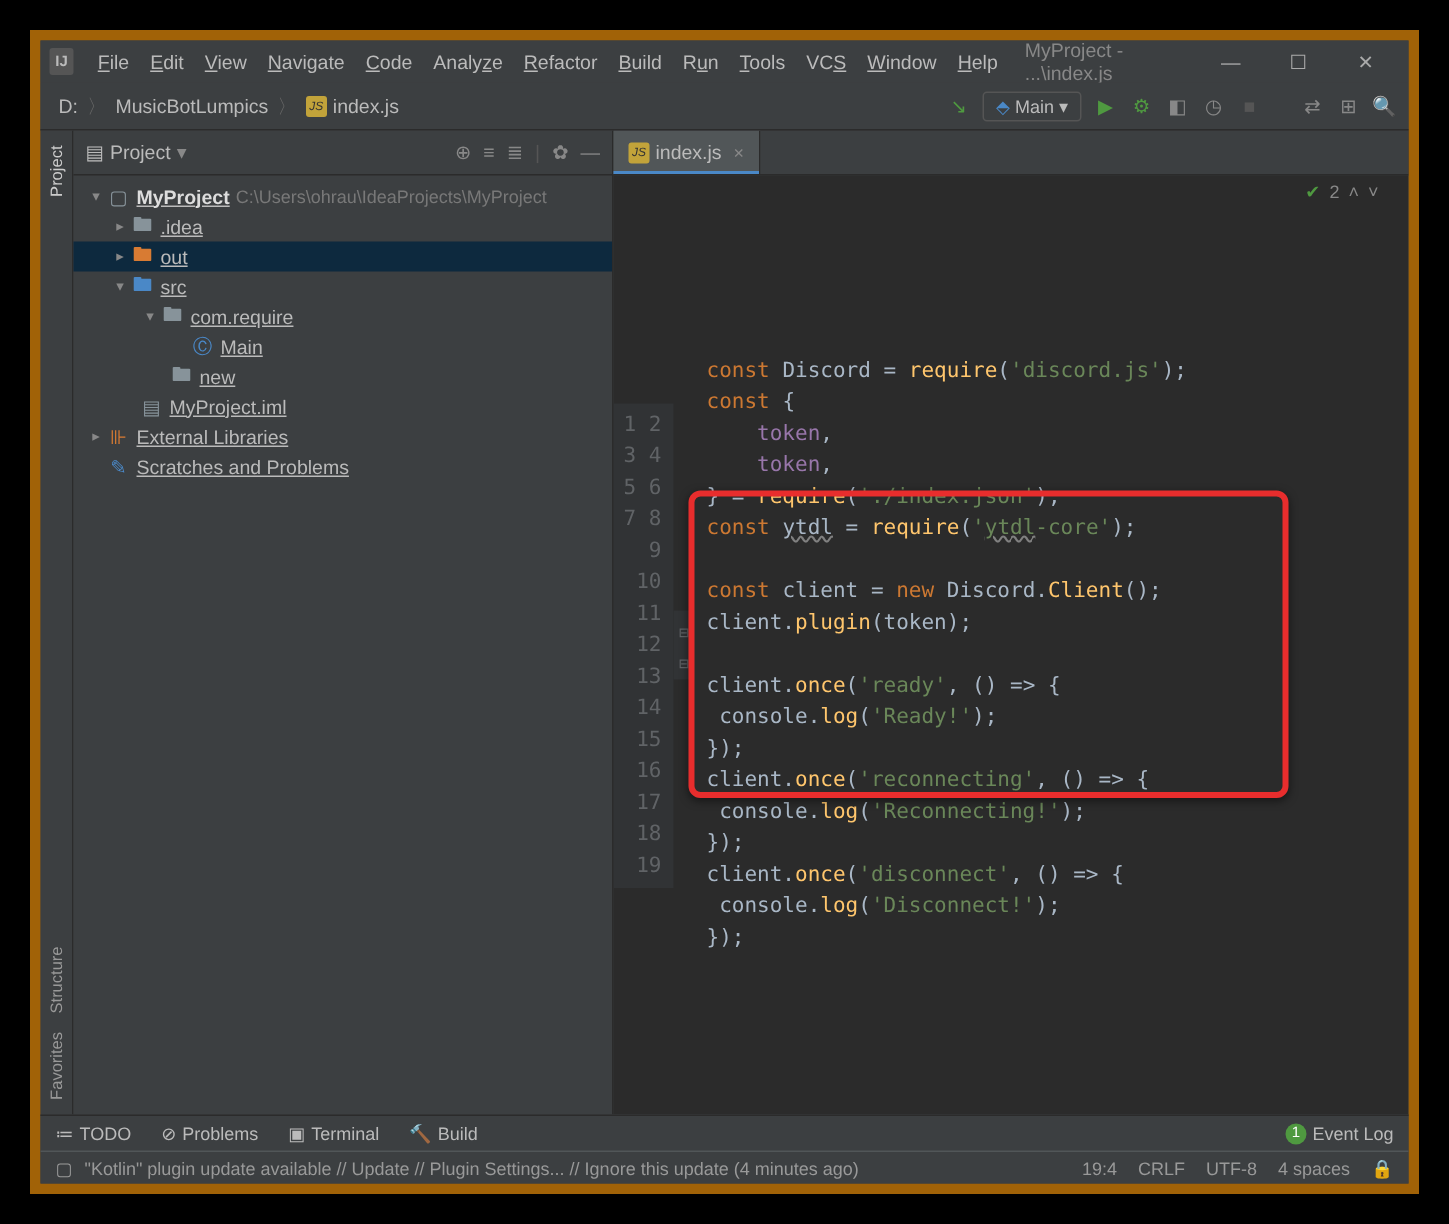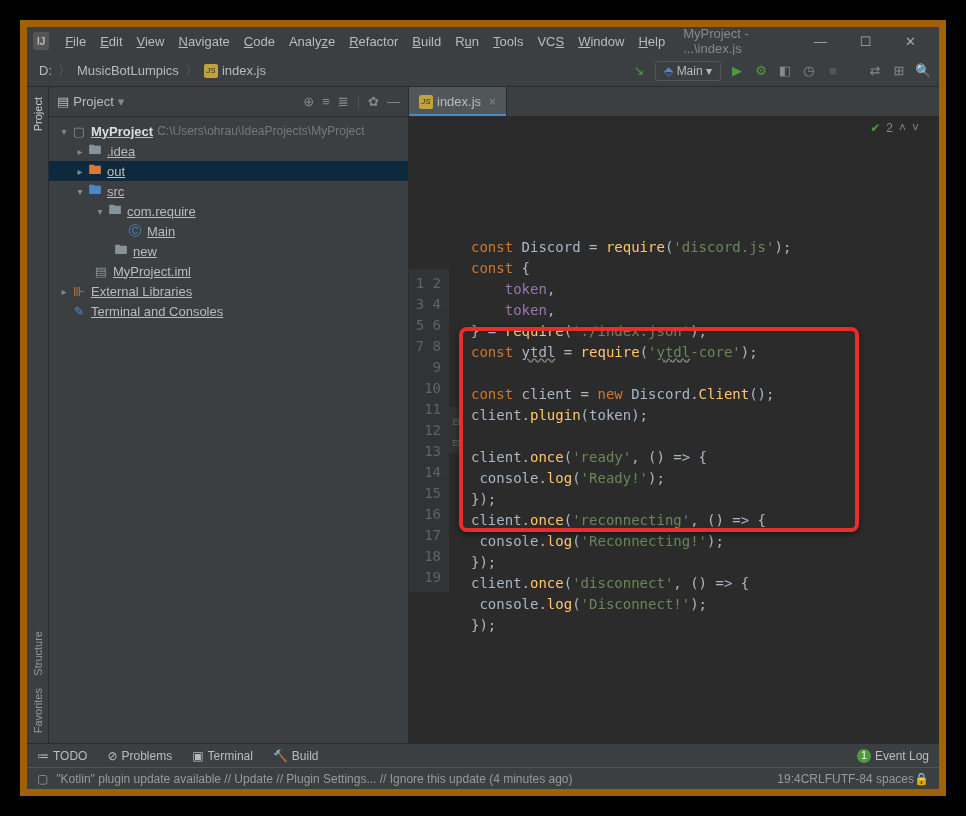--- a/index.html
+++ b/index.html
@@ -220,21 +220,21 @@
 .statusbar {
   height: 22px;
   background: #3c3f41;
   border-top: 1px solid #515658;
   display: flex;
   align-items: center;
   padding: 0 10px;
   font-size: 12px;
   color: #999;
 }
-.statusbar .status-right { margin-left: auto; display: flex; }
+.statusbar .status-right { margin-left: auto; display: flex; gap: 14px; }
 </style>
 </head>
 <body>
 
 <div class="window">
 
   <div class="titlebar">
     <div class="logo">IJ</div>
     <div class="menus">
       <div class="menu-item"><u>F</u>ile</div>
@@ -348,21 +348,21 @@
           <span class="tree-icon" style="color:#87939a">▤</span>
           <span class="tree-label">MyProject.iml</span>
         </div>
         <div class="tree-row" style="padding-left:8px">
           <span class="tree-arrow">▸</span>
           <span class="tree-icon" style="color:#d87b33">⊪</span>
           <span class="tree-label">External Libraries</span>
         </div>
         <div class="tree-row" style="padding-left:22px">
           <span class="tree-icon" style="color:#4a88c7">✎</span>
-          <span class="tree-label">Terminal and Consoles</span>
+          <span class="tree-label">Scratches and Problems</span>
         </div>
       </div>
     </div>
 
     <div class="editor-area">
       <div class="tabs">
         <div class="tab active">
           <span class="js-icon">JS</span>
           <span>index.js</span>
           <span class="tab-close">×</span>

